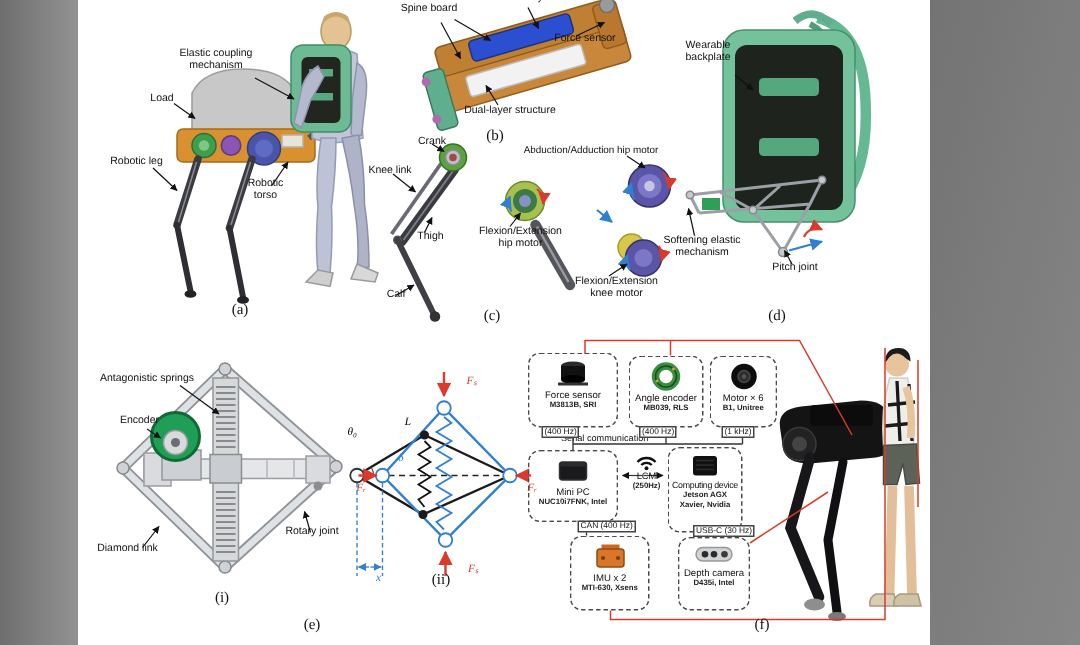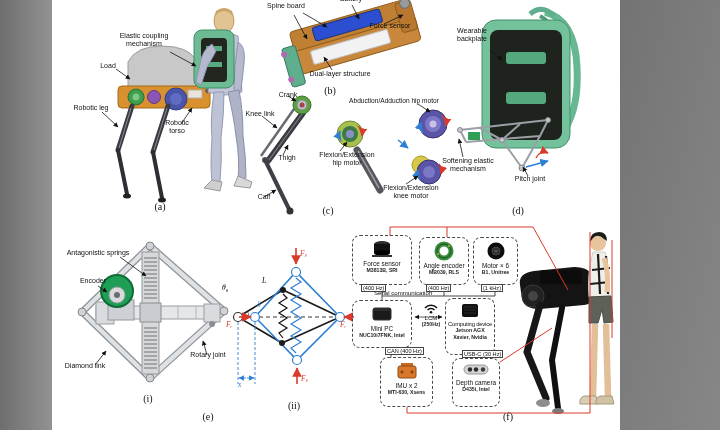--- a/index.html
+++ b/index.html
@@ -8,21 +8,21 @@
   .bar{position:absolute;top:0;height:430px;}
   .bar-left{left:0;width:52px;background:linear-gradient(to right,#6e6e6e,#929292);}
   .bar-right{left:620px;width:100px;background:linear-gradient(to bottom right,#737373,#878787);}
   .content{position:absolute;left:52px;top:0;width:568px;height:430px;background:#fff;}
   svg.art{position:absolute;left:0;top:0;pointer-events:none;z-index:2;}
   .lbl{position:absolute;z-index:3;font-size:7px;line-height:1.15;color:#101010;
        text-align:center;white-space:pre-line;}
   .tag{position:absolute;z-index:3;font-family:"Liberation Serif",serif;font-size:10px;
        color:#101010;text-align:center;}
   .math{position:absolute;z-index:3;font-family:"Liberation Serif",serif;font-style:italic;
-        font-size:7.5px;text-align:left;}
+        font-size:7.5px;text-align:right;}
   .blue{color:#2f7fd2;} .red{color:#d93a2b;}
   .fbox{position:absolute;z-index:3;border:1px dashed #4a4a4a;border-radius:8px;
         display:flex;flex-direction:column;align-items:center;padding-top:3px;
         box-sizing:border-box;}
   .ftitle{font-size:6.4px;color:#111;margin-top:1px;white-space:nowrap;}
   .ftitle-sm{font-size:5.9px;letter-spacing:-0.2px;}
   .fmodel{font-size:5.2px;font-weight:bold;color:#222;white-space:pre-line;
           text-align:center;line-height:1.25;}
   .frate{position:absolute;z-index:4;font-size:5.6px;border:1px solid #444;background:#fff;
          padding:0 1px;color:#111;white-space:nowrap;}
@@ -314,21 +314,21 @@
   <div class="lbl" style="left:434px;top:157px;width:68px">Softening elastic
 mechanism</div>
   <div class="lbl" style="left:506px;top:175px;width:48px">Pitch joint</div>
   <div class="tag" style="left:500px;top:205px;width:36px">(d)</div>
 
   <div class="lbl" style="left:54px;top:249px;width:88px">Antagonistic springs</div>
   <div class="lbl" style="left:72px;top:277px;width:42px">Encoder</div>
   <div class="lbl" style="left:56px;top:362px;width:58px">Diamond link</div>
   <div class="lbl" style="left:180px;top:351px;width:56px">Rotary joint</div>
   <div class="tag" style="left:130px;top:393px;width:36px">(i)</div>
-  <div class="tag" style="left:276px;top:400px;width:36px">(ii)</div>
+  <div class="tag" style="left:276px;top:381px;width:36px">(ii)</div>
   <div class="tag" style="left:190px;top:411px;width:36px">(e)</div>
 
   <div class="math" style="left:222px;top:283px;width:16px">θ₀</div>
   <div class="math" style="left:262px;top:276px;width:12px">L</div>
   <div class="math blue" style="left:257px;top:300px;width:12px">δ</div>
   <div class="math blue" style="left:238px;top:380px;width:16px">x</div>
   <div class="math red" style="left:226px;top:320px;width:18px">Fᵣ</div>
   <div class="math red" style="left:340px;top:320px;width:18px">Fᵣ</div>
   <div class="math red" style="left:300px;top:248px;width:18px">Fₛ</div>
   <div class="math red" style="left:301px;top:373px;width:18px">Fₛ</div>

